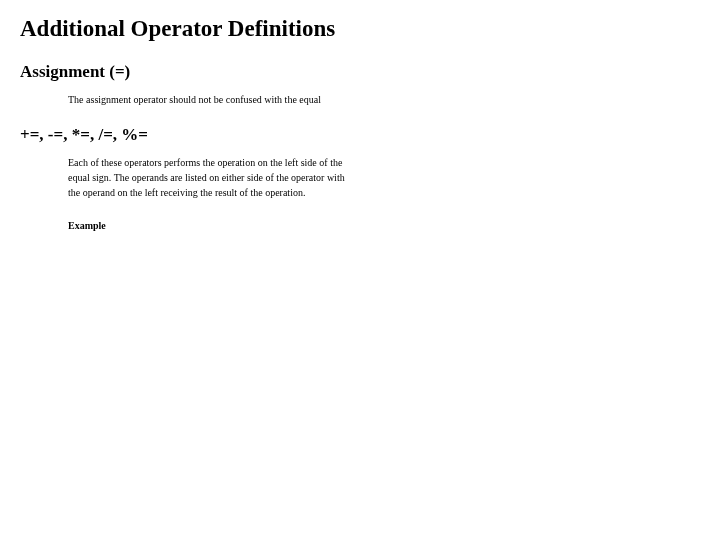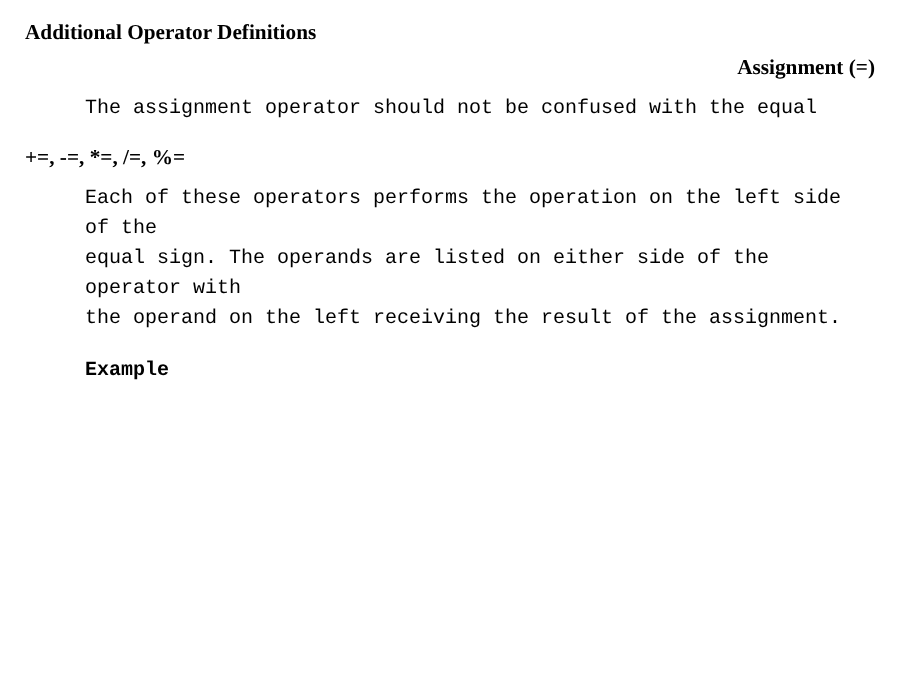--- a/index.html
+++ b/index.html
@@ -13,41 +13,39 @@
       height: 540px;
       background-color: #ffffff;
       font-family: "Times New Roman", Times, serif;
       font-size: 16px;
       color: #000000;
       padding: 16px 20px;
       overflow: hidden;
     }
 
     .page-title {
-      font-size: 17px;
+      font-size: 23px;
       font-weight: bold;
-      margin-bottom: 8px;
+      margin-bottom: 20px;
     }
 
     .section-heading {
       font-size: 17px;
       font-weight: bold;
       margin-bottom: 10px;
-      text-align: right;
     }
 
     .indented-block {
       margin-left: 48px;
       margin-bottom: 18px;
     }
 
     .body-text {
-      font-size: 16px;
+      font-size: 10px;
       line-height: 1.5;
-      font-family: Liberation Mono, monospace;
     }
 
     .operators-heading {
       font-size: 17px;
       font-weight: bold;
       margin-bottom: 10px;
     }
 
     .example-label {
       font-weight: bold;
@@ -70,21 +68,21 @@
     </div>
   </div>
 
   <div>
     <div class="operators-heading">+=, -=, *=, /=, %=</div>
 
     <div class="indented-block">
       <p class="body-text">
         <span>Each of these operators performs the operation on the left side of the</span><br>
         <span>equal sign. The operands are listed on either side of the operator with</span><br>
-        <span>the operand on the left receiving the result of the assignment.</span>
+        <span>the operand on the left receiving the result of the operation.</span>
       </p>
 
       <br>
 
       <p class="body-text">
         <span class="example-label">Example</span><br>
       </p>
     </div>
   </div>
 

